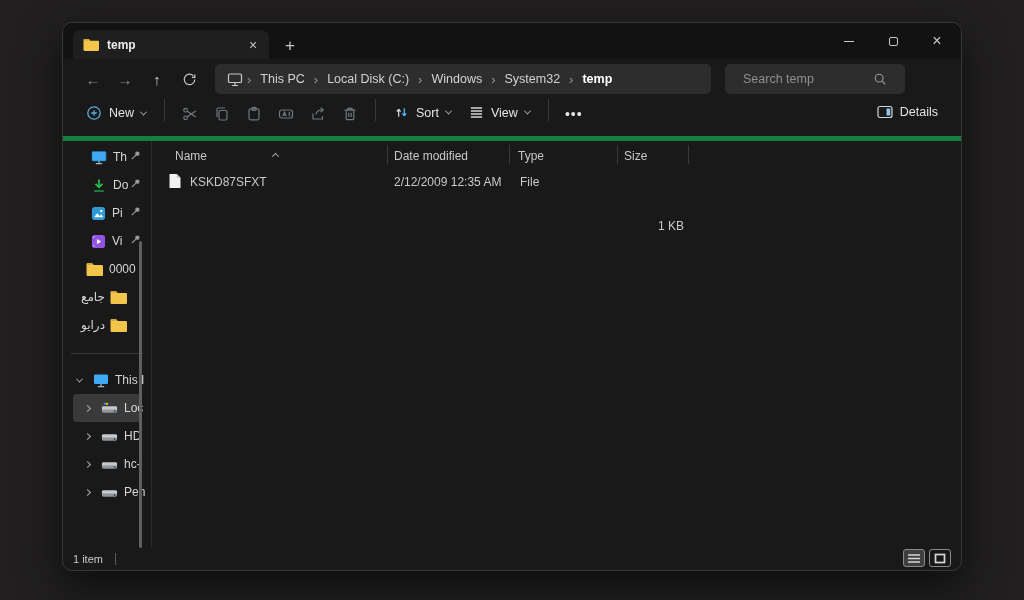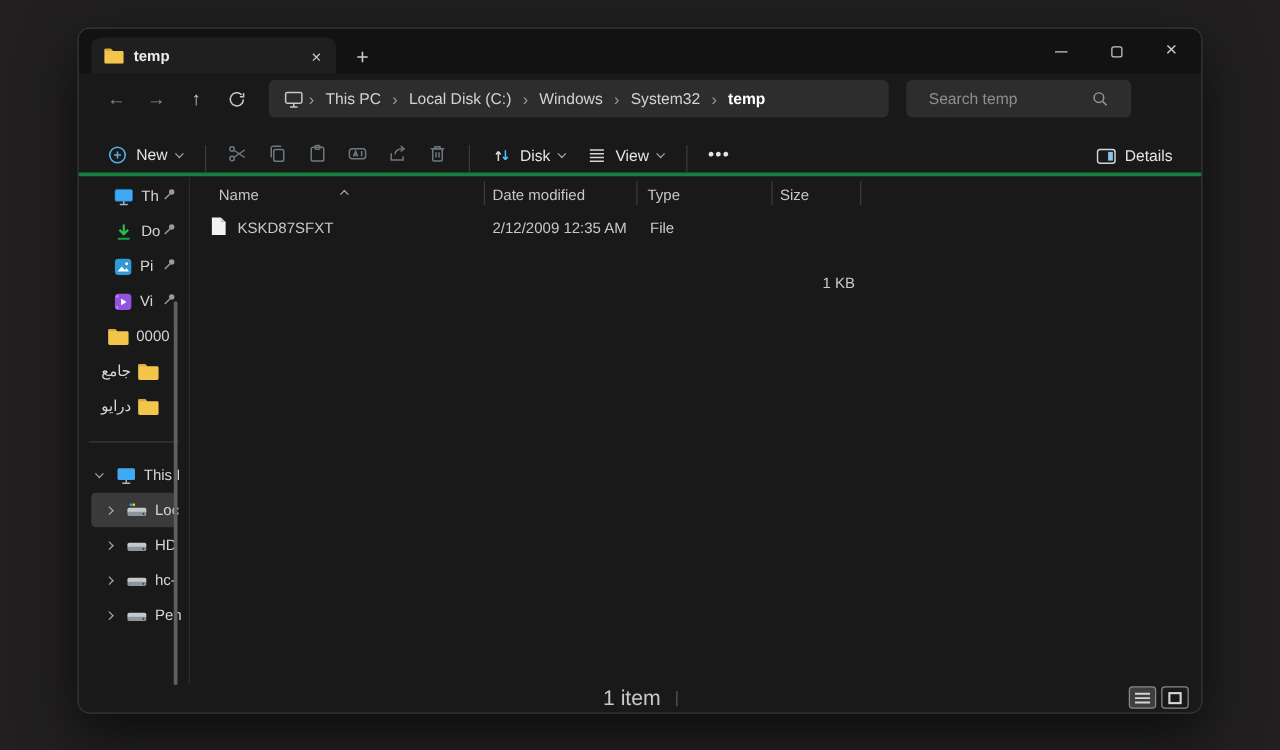--- a/index.html
+++ b/index.html
@@ -32,22 +32,22 @@
   .crumbbar{ height:30px; width:496px; margin-left:10px; background:#2d2d2d; border-radius:5px;
     display:flex; align-items:center; padding:0 8px; overflow:hidden; }
   .crumb{ color:#d2d2d2; font-size:12.5px; padding:0 9px; white-space:nowrap; }
   .crumb.current{ color:#ffffff; font-weight:bold; }
   .crumb-sep{ color:#9a9a9a; font-size:13px; }
   .searchbar{ height:30px; flex:0 0 180px; margin-left:14px; background:#2d2d2d; border-radius:5px;
     display:flex; align-items:center; padding:0 18px; }
   .search-ph{ flex:1; color:#8f8f8f; font-size:12.5px; }
 
   
-  .toolbar{ flex:0 0 42px; display:flex; align-items:flex-end; padding:0 14px;
-    border-bottom:3px solid #15803d; }
+  .toolbar{ flex:0 0 42px; display:flex; align-items:flex-start; padding:0 14px;
+    border-bottom:5px solid #15803d; }
   .tbtn{ display:flex; align-items:center; gap:7px; padding:6px 9px; border-radius:5px;
     color:#e4e4e4; font-size:12.5px; white-space:nowrap; }
   .tico{ width:32px; height:30px; display:flex; align-items:center; justify-content:center; border-radius:5px; }
   .tsep{ width:1px; height:22px; background:#3a3a3a; margin:0 9px; flex:0 0 1px; }
   .spacer{ flex:1; }
   .more-glyph{ color:#e4e4e4; font-size:14px; letter-spacing:1px; }
 
   .cv{ display:inline-block; width:6px; height:6px; border-right:1.4px solid currentColor;
     border-bottom:1.4px solid currentColor; }
   .cv.down{ transform:rotate(45deg) translate(-1px,-1px); }
@@ -81,21 +81,21 @@
   .colhead{ position:absolute; top:8px; height:18px; color:#c7c7c7; font-size:12px; }
   .colsep{ position:absolute; top:4px; height:19px; width:1px; background:#3a3a3a; }
   .sortchev{ position:absolute; top:1px; left:121px; color:#b5b5b5; }
   .filerow{ position:absolute; top:30px; left:0; right:300px; height:24px; }
   .filerow .cell{ position:absolute; top:4px; color:#c9c9c9; font-size:12px; white-space:nowrap; }
   .fname{ color:#e8e8e8; }
   .fsize{ text-align:right; width:60px; }
 
   
   .statusbar{ flex:0 0 22px; display:flex; align-items:center; padding:0 10px;
-    color:#c9c9c9; font-size:17px; position:relative;justify-content:center; }
+    color:#c9c9c9; font-size:11px; position:relative; }
   .st-div{ width:1px; height:12px; background:#5a5a5a; margin-left:12px; }
   .viewtoggles{ position:absolute; right:10px; top:1px; display:flex; gap:4px; }
   .vt{ width:22px; height:18px; border:1px solid #8a8a8a; border-radius:3px;
     display:flex; align-items:center; justify-content:center; }
   .vt.active{ background:#3f3f3f; }
 
   svg{ display:block; }
 </style>
 </head>
 <body>
@@ -224,21 +224,21 @@
       <span>
         <svg width="15" height="15" viewBox="0 0 16 16" fill="none" stroke-width="1.3">
             <g stroke="#d6d6d6">
               <path d="M5 12.5v-8M5 4.5L3 7M5 4.5L7 7"></path>
             </g>
             <g stroke="#4cc2ff">
               <path d="M11 3.5v8M11 11.5L9 9M11 11.5L13 9"></path>
             </g>
           </svg>
       </span>
-      <span>Disk</span>
+      <span>Sort</span>
       <span class="cv down sm"></span>
     </div>
     <div class="tbtn">
       <span>
         <svg width="15" height="15" viewBox="0 0 16 16" stroke="#d6d6d6" stroke-width="1.4">
             <path d="M2 3.2h12M2 6.4h12M2 9.6h12M2 12.8h12"></path>
           </svg>
       </span>
       <span>View</span>
       <span class="cv down sm"></span>

